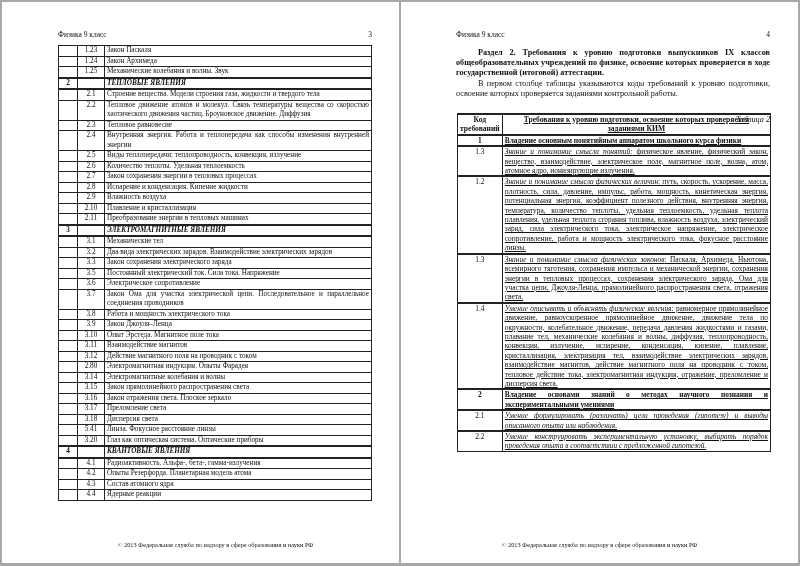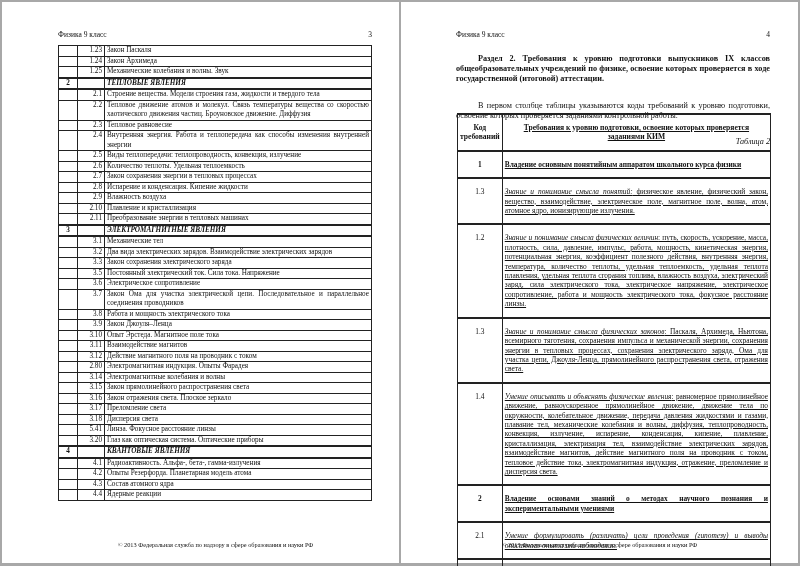--- a/index.html
+++ b/index.html
@@ -14,32 +14,32 @@
   .left .hdr { left: 56px; width: 314px; }
   .right .hdr { left: 55px; width: 314px; }
   .footer { position: absolute; top: 541px; left: 0; width: 100%; text-align: center; font-size: 6.3px; }
   .left .footer { padding-left: 30px; }
   .right .footer { padding-left: 0px; }
 
   table { border-collapse: collapse; }
   .ltable { position: absolute; left: 56px; top: 45px; width: 314px; font-size: 7.2px; line-height: 9.5px; }
   .ltable td { border: 1px solid #222; padding: 0 2px; vertical-align: top; }
   .ltable td.c1 { width: 19px; text-align: center; font-weight: bold; }
-  .ltable td.c2 { width: 27px; text-align: right; }
+  .ltable td.c2 { width: 27px; text-align: center; }
   .ltable td.c3 { text-align: justify; }
   .ltable tr.sec td.c3 { font-weight: bold; font-style: italic; margin-left: 40px; }
   .ltable tr.sec td { border-top-width: 2px; border-bottom-width: 2px; }
 
-  .intro { position: absolute; left: 55px; top: 54px; width: 314px; font-size: 8.2px; line-height: 10.2px; text-align: justify; }
+  .intro { position: absolute; left: 55px; top: 48px; width: 314px; font-size: 8.2px; line-height: 10.2px; text-align: justify; }
   .intro .bold { font-weight: bold; text-indent: 22px; }
-  .intro .plain { text-indent: 22px; margin-top: 16px; }
+  .intro .plain { text-indent: 22px; margin-top: 0px; }
   .intro .tlabel { text-align: right; font-style: italic; margin-top: 16px; }
 
   .rtable { position: absolute; left: 56px; top: 113px; width: 314px; font-size: 7.4px; line-height: 9.4px; }
-  .rtable td { border: 1px solid #222; padding: 8px 2px; vertical-align: top; }
+  .rtable td { border: 1px solid #222; padding: 0 2px; vertical-align: top; }
   .rtable tr td { border-top-width: 2px; }
   .rtable td.k { width: 40px; text-align: center; }
   .rtable td.t { text-align: justify; text-decoration: underline; }
   .rtable thead td { font-weight: bold; text-align: center; vertical-align: middle; font-size: 7.6px; }
   .rtable tr.sec td { font-weight: bold; }
   .rtable .it { font-style: italic; }
 </style>
 </head>
 <body>
 

